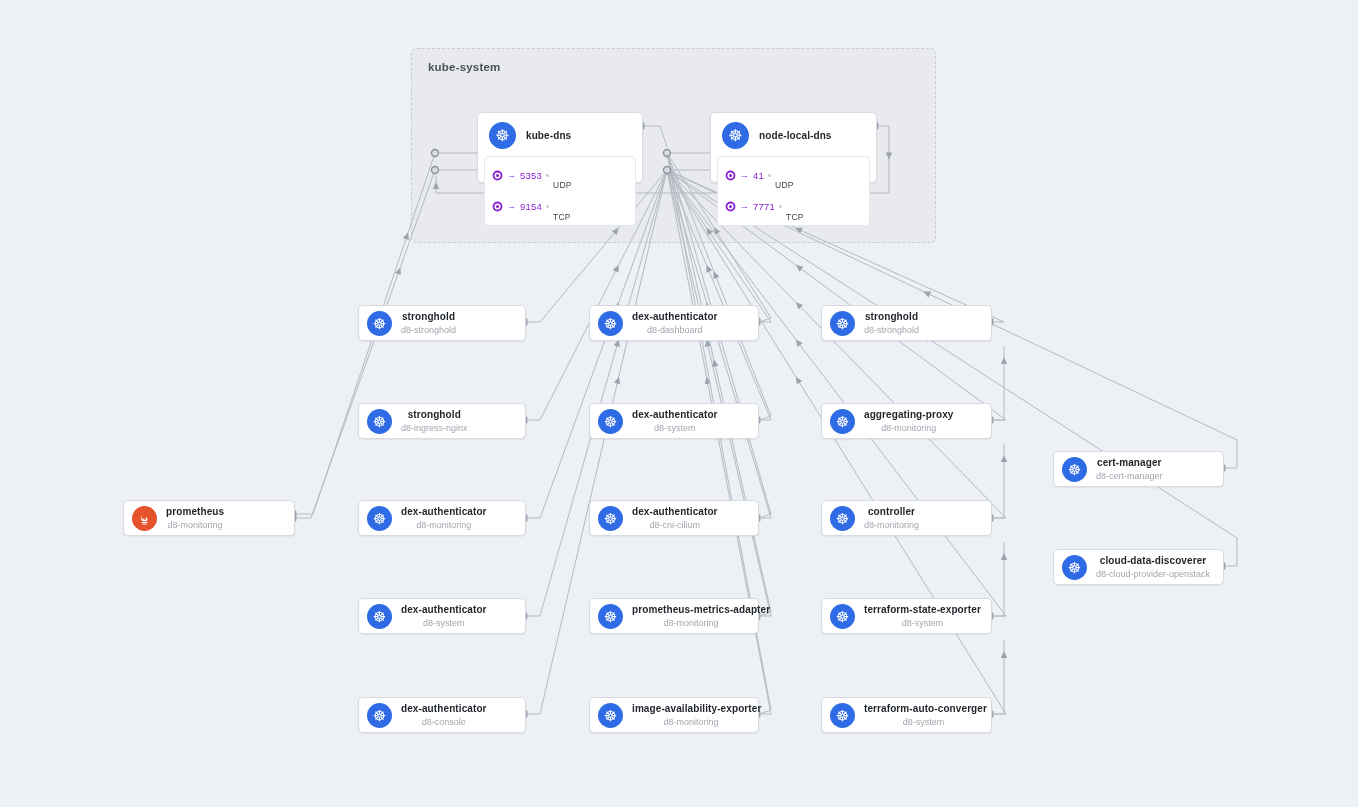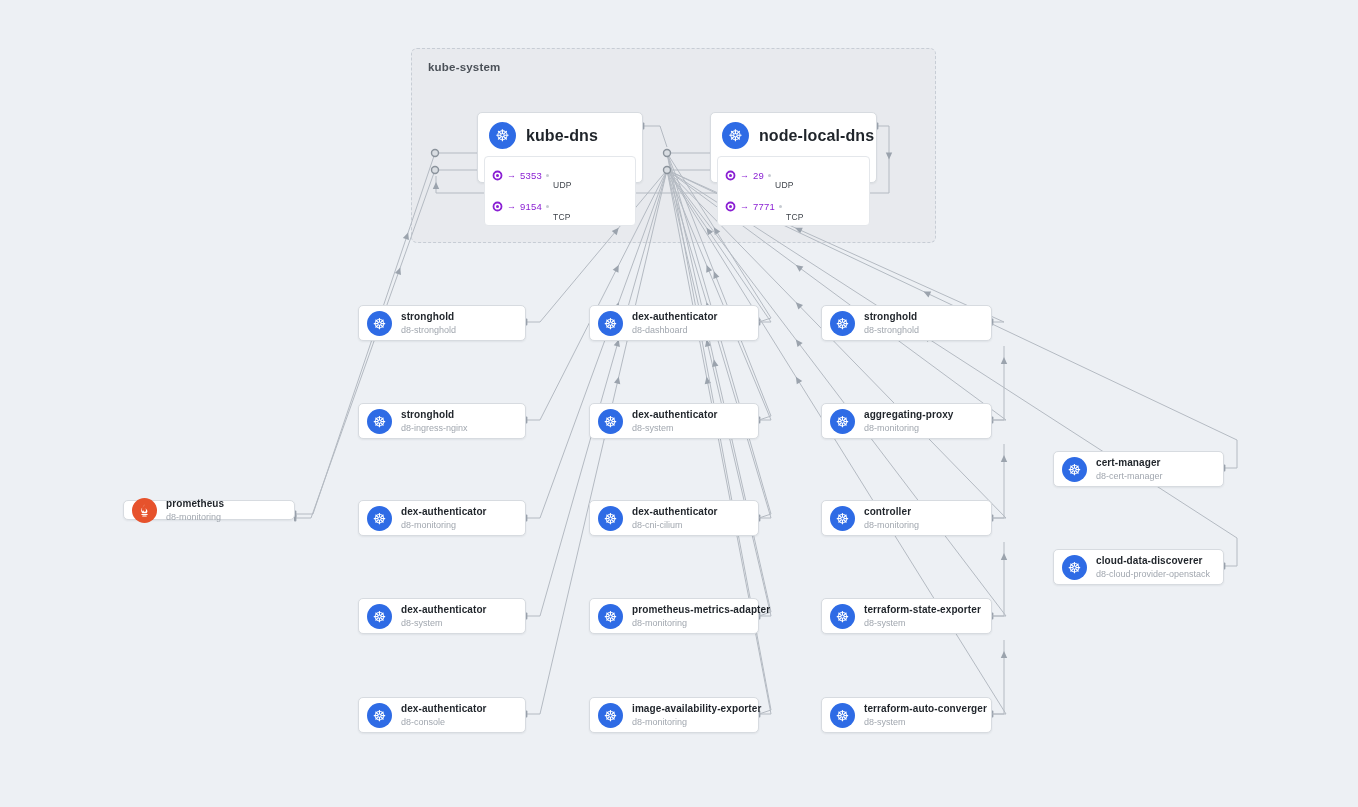--- a/index.html
+++ b/index.html
@@ -1,18 +1,18 @@
 <!DOCTYPE html>
 <html><head>
 <meta charset="utf-8">
 <style>
   html,body{margin:0;padding:0;background:#edf0f4;}
   #stage{
     position:relative;width:1358px;height:807px;overflow:hidden;
-    background:#edf0f4;font-family:"Liberation Sans",sans-serif;
+    background:#edf0f4;font-family:"Liberation Sans",sans-serif;text-align:center;
   }
   
   .ns-box{
     position:absolute;left:411px;top:48px;width:525px;height:195px;
     background:#e8eaee;border:1.5px dashed #c7cdd5;border-radius:6px;
     box-sizing:border-box;z-index:0;
   }
   .ns-label{
     position:absolute;left:16px;top:12px;
     font-size:11.5px;font-weight:700;color:#4b5158;letter-spacing:.2px;
@@ -30,21 +30,21 @@
   .svc-icon{
     flex:0 0 auto;width:25px;height:25px;border-radius:50%;
     display:flex;align-items:center;justify-content:center;
     color:#fff;font-size:15px;line-height:1;
   }
   .has-ports .svc-icon{width:27px;height:27px;font-size:16px;}
   .svc-icon.k8s{background:#2e6be5;}
   .svc-icon.prom{background:#e6522c;}
   .txt{display:flex;flex-direction:column;min-width:0;}
   .title{font-size:10px;font-weight:700;color:#1f242a;letter-spacing:.1px;white-space:nowrap;}
-  .has-ports .title{font-size:16px;}
+  .has-ports .title{font-size:10px;}
   .subtitle{font-size:9px;color:#a1a7af;margin-top:3px;white-space:nowrap;}
   .ports{
     margin:2px 6px 7px 6px;border:1px solid #e4e7eb;border-radius:4px;
     padding:4px 7px;display:flex;flex-direction:column;gap:3px;background:#fff;
   }
   .port-row{display:flex;align-items:center;gap:4px;font-size:9px;line-height:1;}
   .port-icon{display:flex;align-items:center;}
   .p-arrow{color:#8a1fd3;font-size:9px;font-weight:700;}
   .pnum{color:#8a1fd3;font-weight:400;font-size:9.5px;letter-spacing:.2px;}
   .sep{width:3px;height:3px;border-radius:50%;background:#c6cbd2;display:inline-block;}
@@ -199,21 +199,21 @@
         </div>
         <div class="ports">
           <div class="port-row">
             <span class="port-icon">
               <svg width="11" height="11" viewBox="0 0 11 11">
                 <circle cx="5.5" cy="5.5" r="4" fill="none" stroke="#8a1fd3" stroke-width="1.8"></circle>
                 <circle cx="5.5" cy="5.5" r="1.5" fill="#8a1fd3"></circle>
               </svg>
             </span>
             <span class="p-arrow">→</span>
-            <span class="pnum">29</span>
+            <span class="pnum">41</span>
             <span class="sep"></span>
             <span class="proto">UDP</span>
           </div>
           <div class="port-row">
             <span class="port-icon">
               <svg width="11" height="11" viewBox="0 0 11 11">
                 <circle cx="5.5" cy="5.5" r="4" fill="none" stroke="#8a1fd3" stroke-width="1.8"></circle>
                 <circle cx="5.5" cy="5.5" r="1.5" fill="#8a1fd3"></circle>
               </svg>
             </span>
@@ -266,21 +266,21 @@
       <div class="subtitle">d8-monitoring</div>
     </div>
   </div>
       <div class="card" style="left: 1053px; top: 451px; width: 171px; height: 36px;">
     <span class="svc-icon k8s">☸</span>
     <div class="txt">
       <div class="title">cert-manager</div>
       <div class="subtitle">d8-cert-manager</div>
     </div>
   </div>
-      <div class="card" style="left: 123px; top: 500px; width: 172px; height: 20px;">
+      <div class="card" style="left: 123px; top: 500px; width: 172px; height: 36px;">
     <span class="svc-icon prom">
           <svg width="15" height="15" viewBox="0 0 16 16">
             <path fill="#fff" d="M8 1.2c.2 1.6-2.9 3.1-2.9 5.8 0 1.1.4 1.9 1 2.4-.2-.7 0-1.7.5-2.2 0 1.5 1 2.2 1.7 2.2.6 0 1.3-.5 1.3-1.6 0-.7-.3-1.4-.7-1.9 1.3.4 2.2 1.8 2.2 3 0 .8-.3 1.6-.9 2.1h-4.4C5.2 10.5 4.4 9.3 4.4 7.8 4.4 4.6 8 3.6 8 1.2z"></path>
             <rect x="4.6" y="11.7" width="6.8" height="1.2" rx=".5" fill="#fff"></rect>
             <rect x="5.6" y="13.4" width="4.8" height="1.1" rx=".5" fill="#fff"></rect>
           </svg>
         </span>
     <div class="txt">
       <div class="title">prometheus</div>
       <div class="subtitle">d8-monitoring</div>

